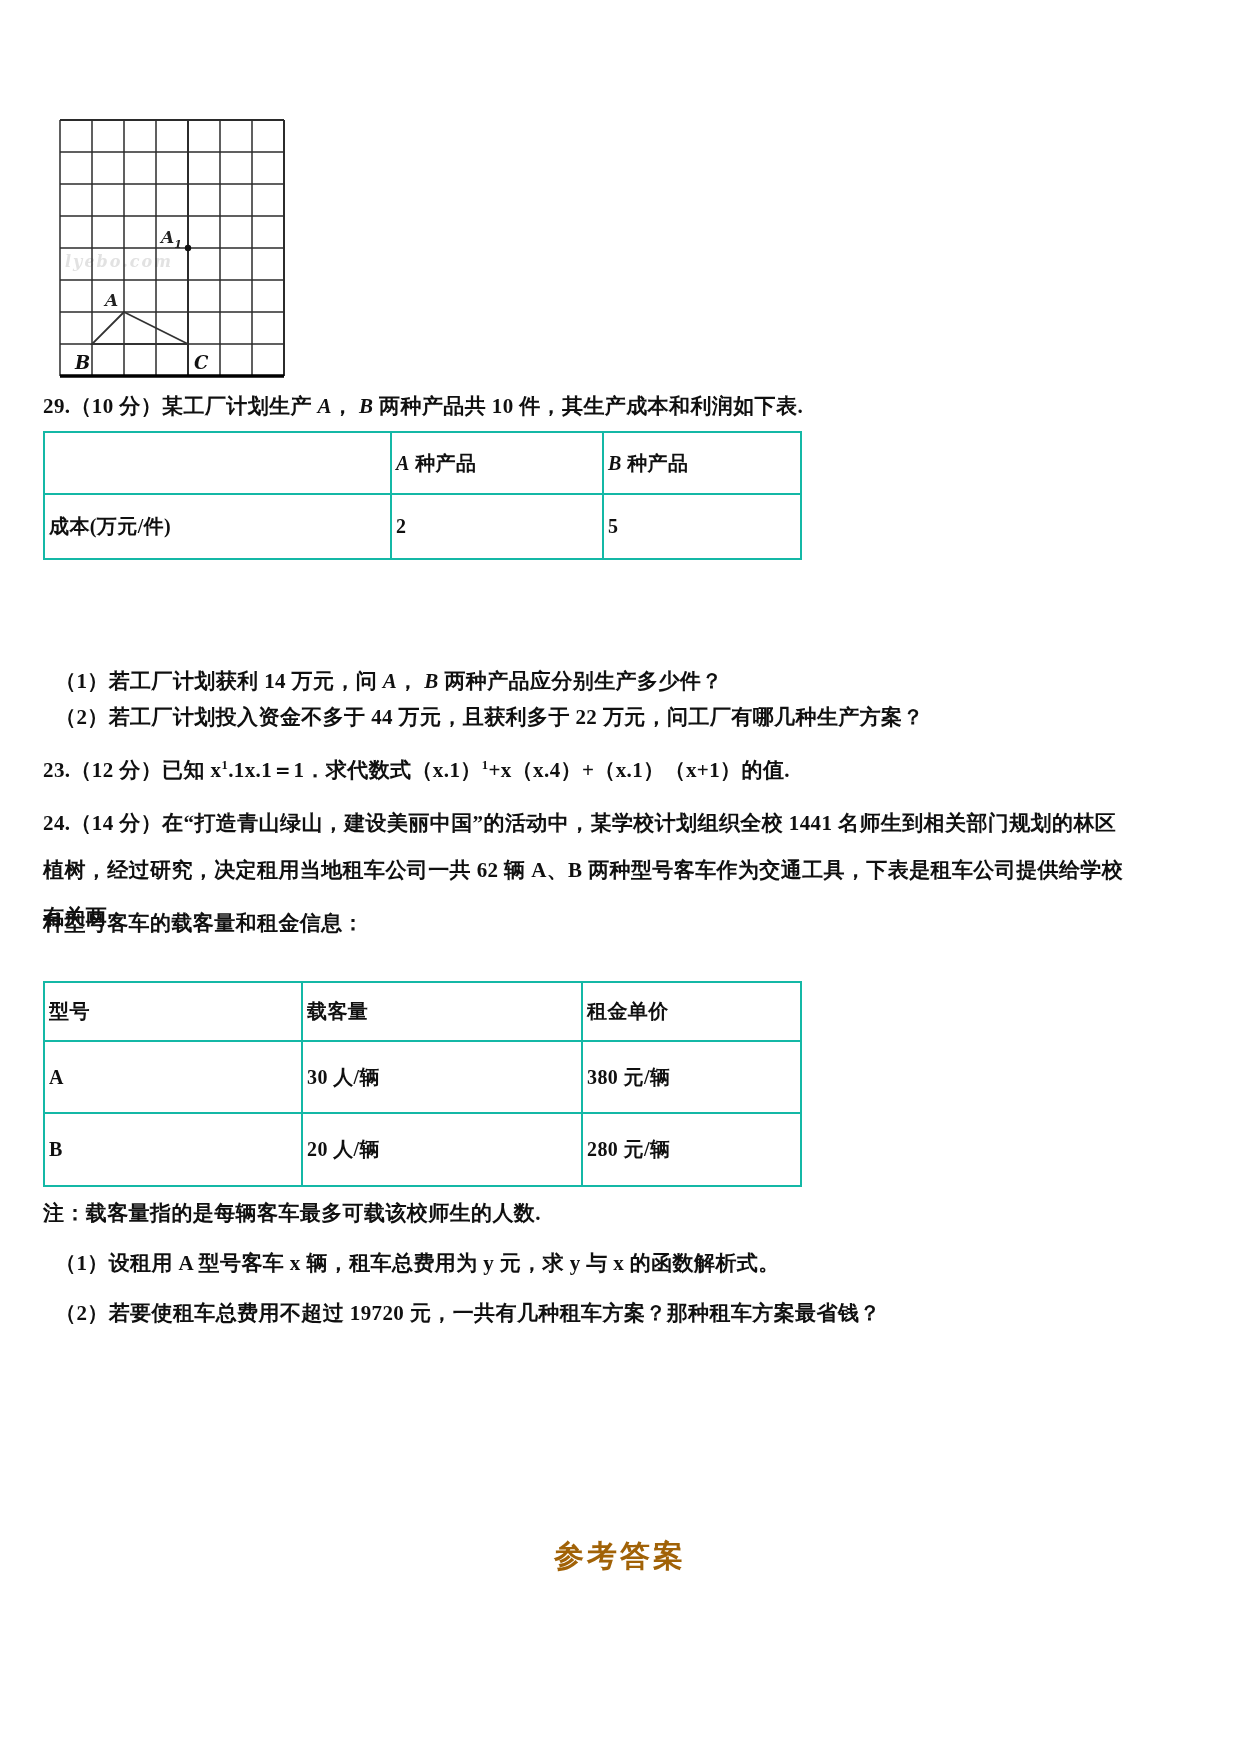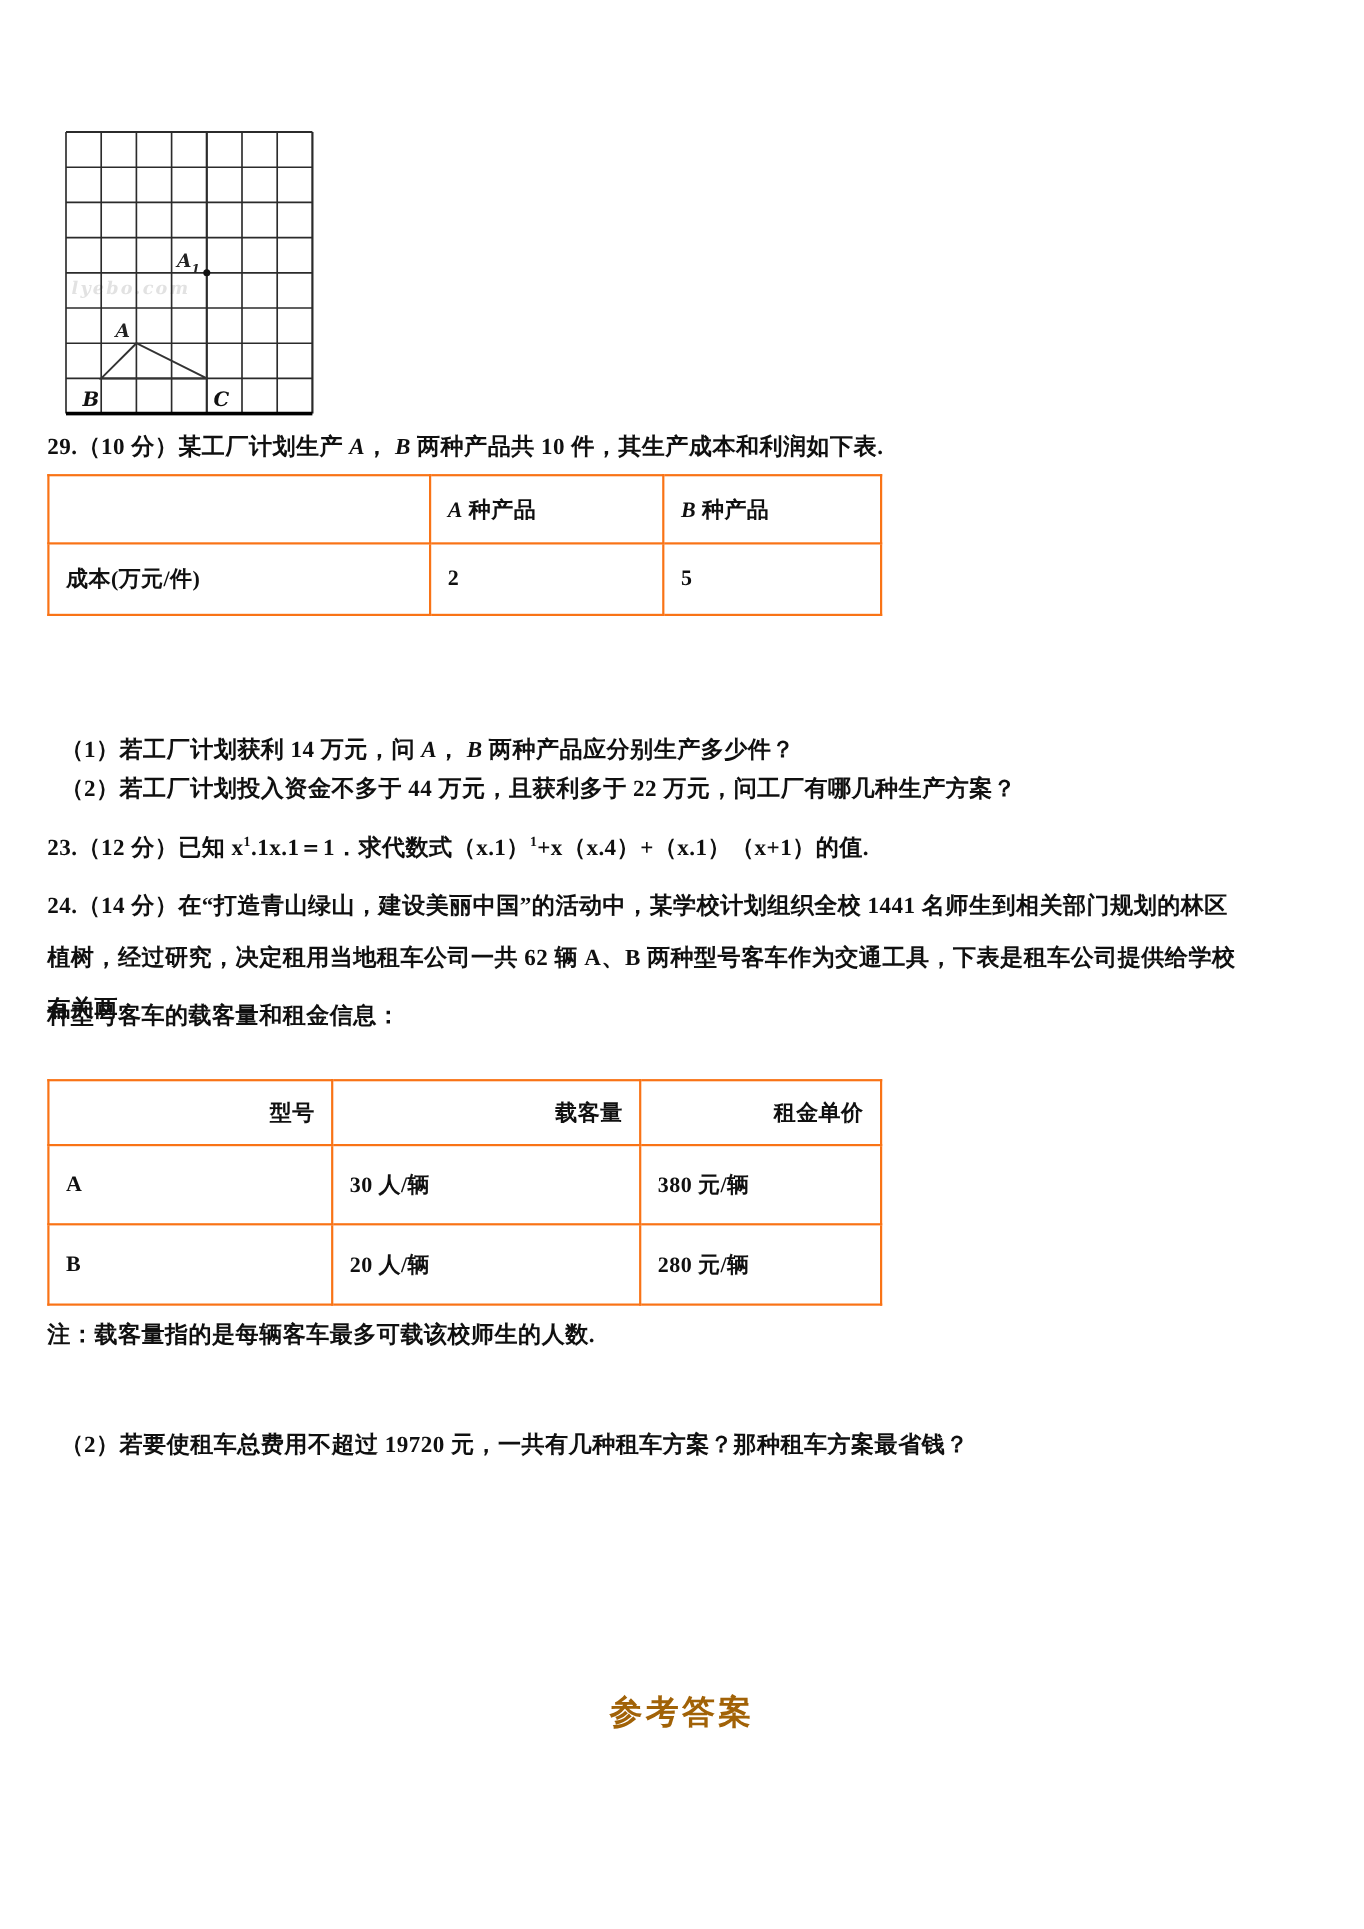--- a/index.html
+++ b/index.html
@@ -19,23 +19,23 @@
     letter-spacing:0.4px; line-height:1.4;
     white-space:nowrap;
   }
   .seg-italic { font-style:italic; }
   .block sup { font-size:0.6em; vertical-align:super; }
   table.doc-table {
     position:absolute; border-collapse:collapse;
     background:#fff;
   }
   table.doc-table td {
-    border:2px solid #f97316;
+    border:2px solid #14b8a6;
     font-size:20px; font-weight:600;
-    padding:0 15px; vertical-align:middle;
+    padding:0 4px; vertical-align:middle;
     letter-spacing:0.4px;
   }
   .answers-heading {
     position:absolute; left:0; width:1240px; text-align:center;
     font-family:"Liberation Sans","DejaVu Sans",sans-serif;
     font-weight:bold; font-size:30px; letter-spacing:3px; color:#a16207;
   }
   .figure-svg text {
     font-family:"DejaVu Serif","Liberation Serif",serif;
     font-style:italic; font-weight:600;
@@ -104,36 +104,37 @@
 
   <div class="block" style="left:43px; top:756px;"><span>23.（12 分）已知 x</span><sup>1</sup><span>.1x.1＝1．求代数式（x.1）</span><sup>1</sup><span>+x（x.4）+（x.1）（x+1）的值.</span></div>
 
   <div class="block" style="left:43px; top:809px;">24.（14 分）在“打造青山绿山，建设美丽中国”的活动中，某学校计划组织全校 1441 名师生到相关部门规划的林区</div>
   <div class="block" style="left:43px; top:856px;">植树，经过研究，决定租用当地租车公司一共 62 辆 A、B 两种型号客车作为交通工具，下表是租车公司提供给学校</div>
   <div class="block" style="left:43px; top:903px;">有关两</div>
   <div class="block" style="left:43px; top:909px;">种型号客车的载客量和租金信息：</div>
 
   <table class="doc-table" style="left:43px; top:981px;">
     <tbody>
-        <tr style="height:59px;text-align:right;">
+        <tr style="height:59px;">
       <td style="width:258px;">型号</td>
       <td style="width:280px;">载客量</td>
       <td style="width:219px;">租金单价</td>
     </tr>
     <tr style="height:72px;">
       <td>A</td>
       <td>30 人/辆</td>
       <td>380 元/辆</td>
     </tr>
     <tr style="height:73px;">
       <td>B</td>
       <td>20 人/辆</td>
       <td>280 元/辆</td>
     </tr>
   </tbody>
     </table>
 
   <div class="block" style="left:43px; top:1199px;">注：载客量指的是每辆客车最多可载该校师生的人数.</div>
+  <div class="block" style="left:55px; top:1249px;">（1）设租用 A 型号客车 x 辆，租车总费用为 y 元，求 y 与 x 的函数解析式。</div>
   <div class="block" style="left:55px; top:1299px;">（2）若要使租车总费用不超过 19720 元，一共有几种租车方案？那种租车方案最省钱？</div>
 
   <div class="answers-heading" style="top:1536px;">参考答案</div>
 
 </div>
 
 </body></html>

